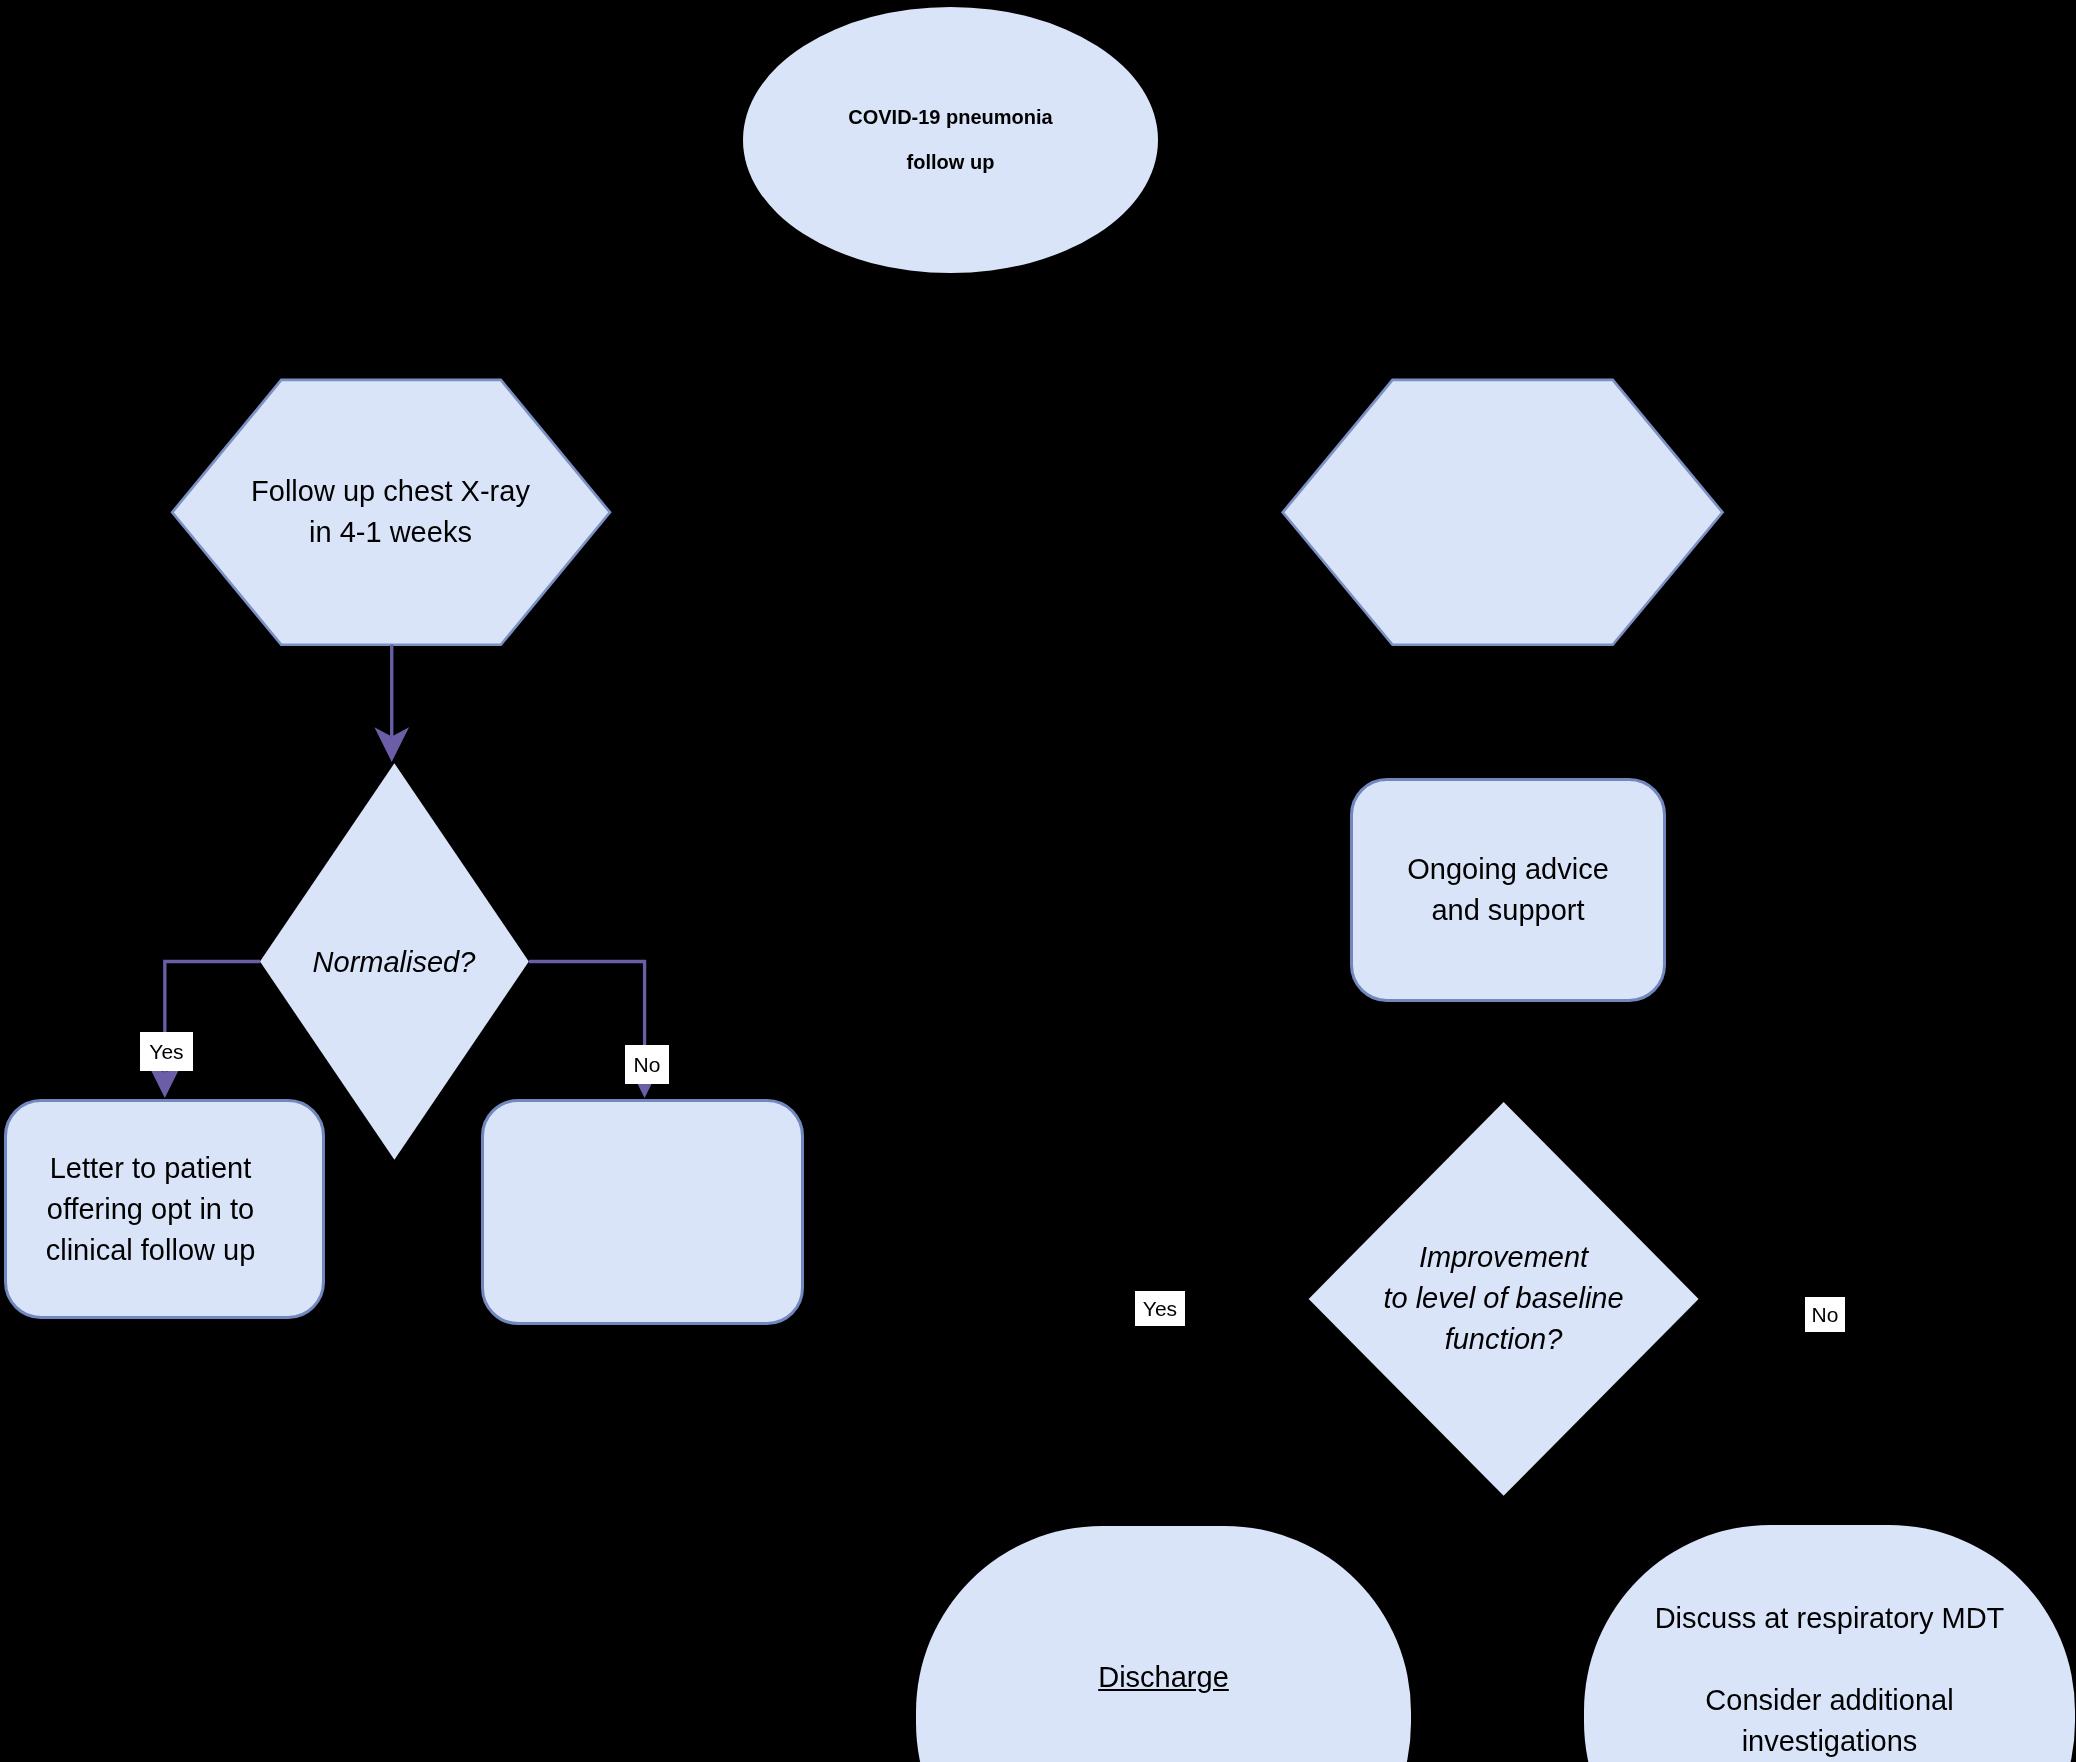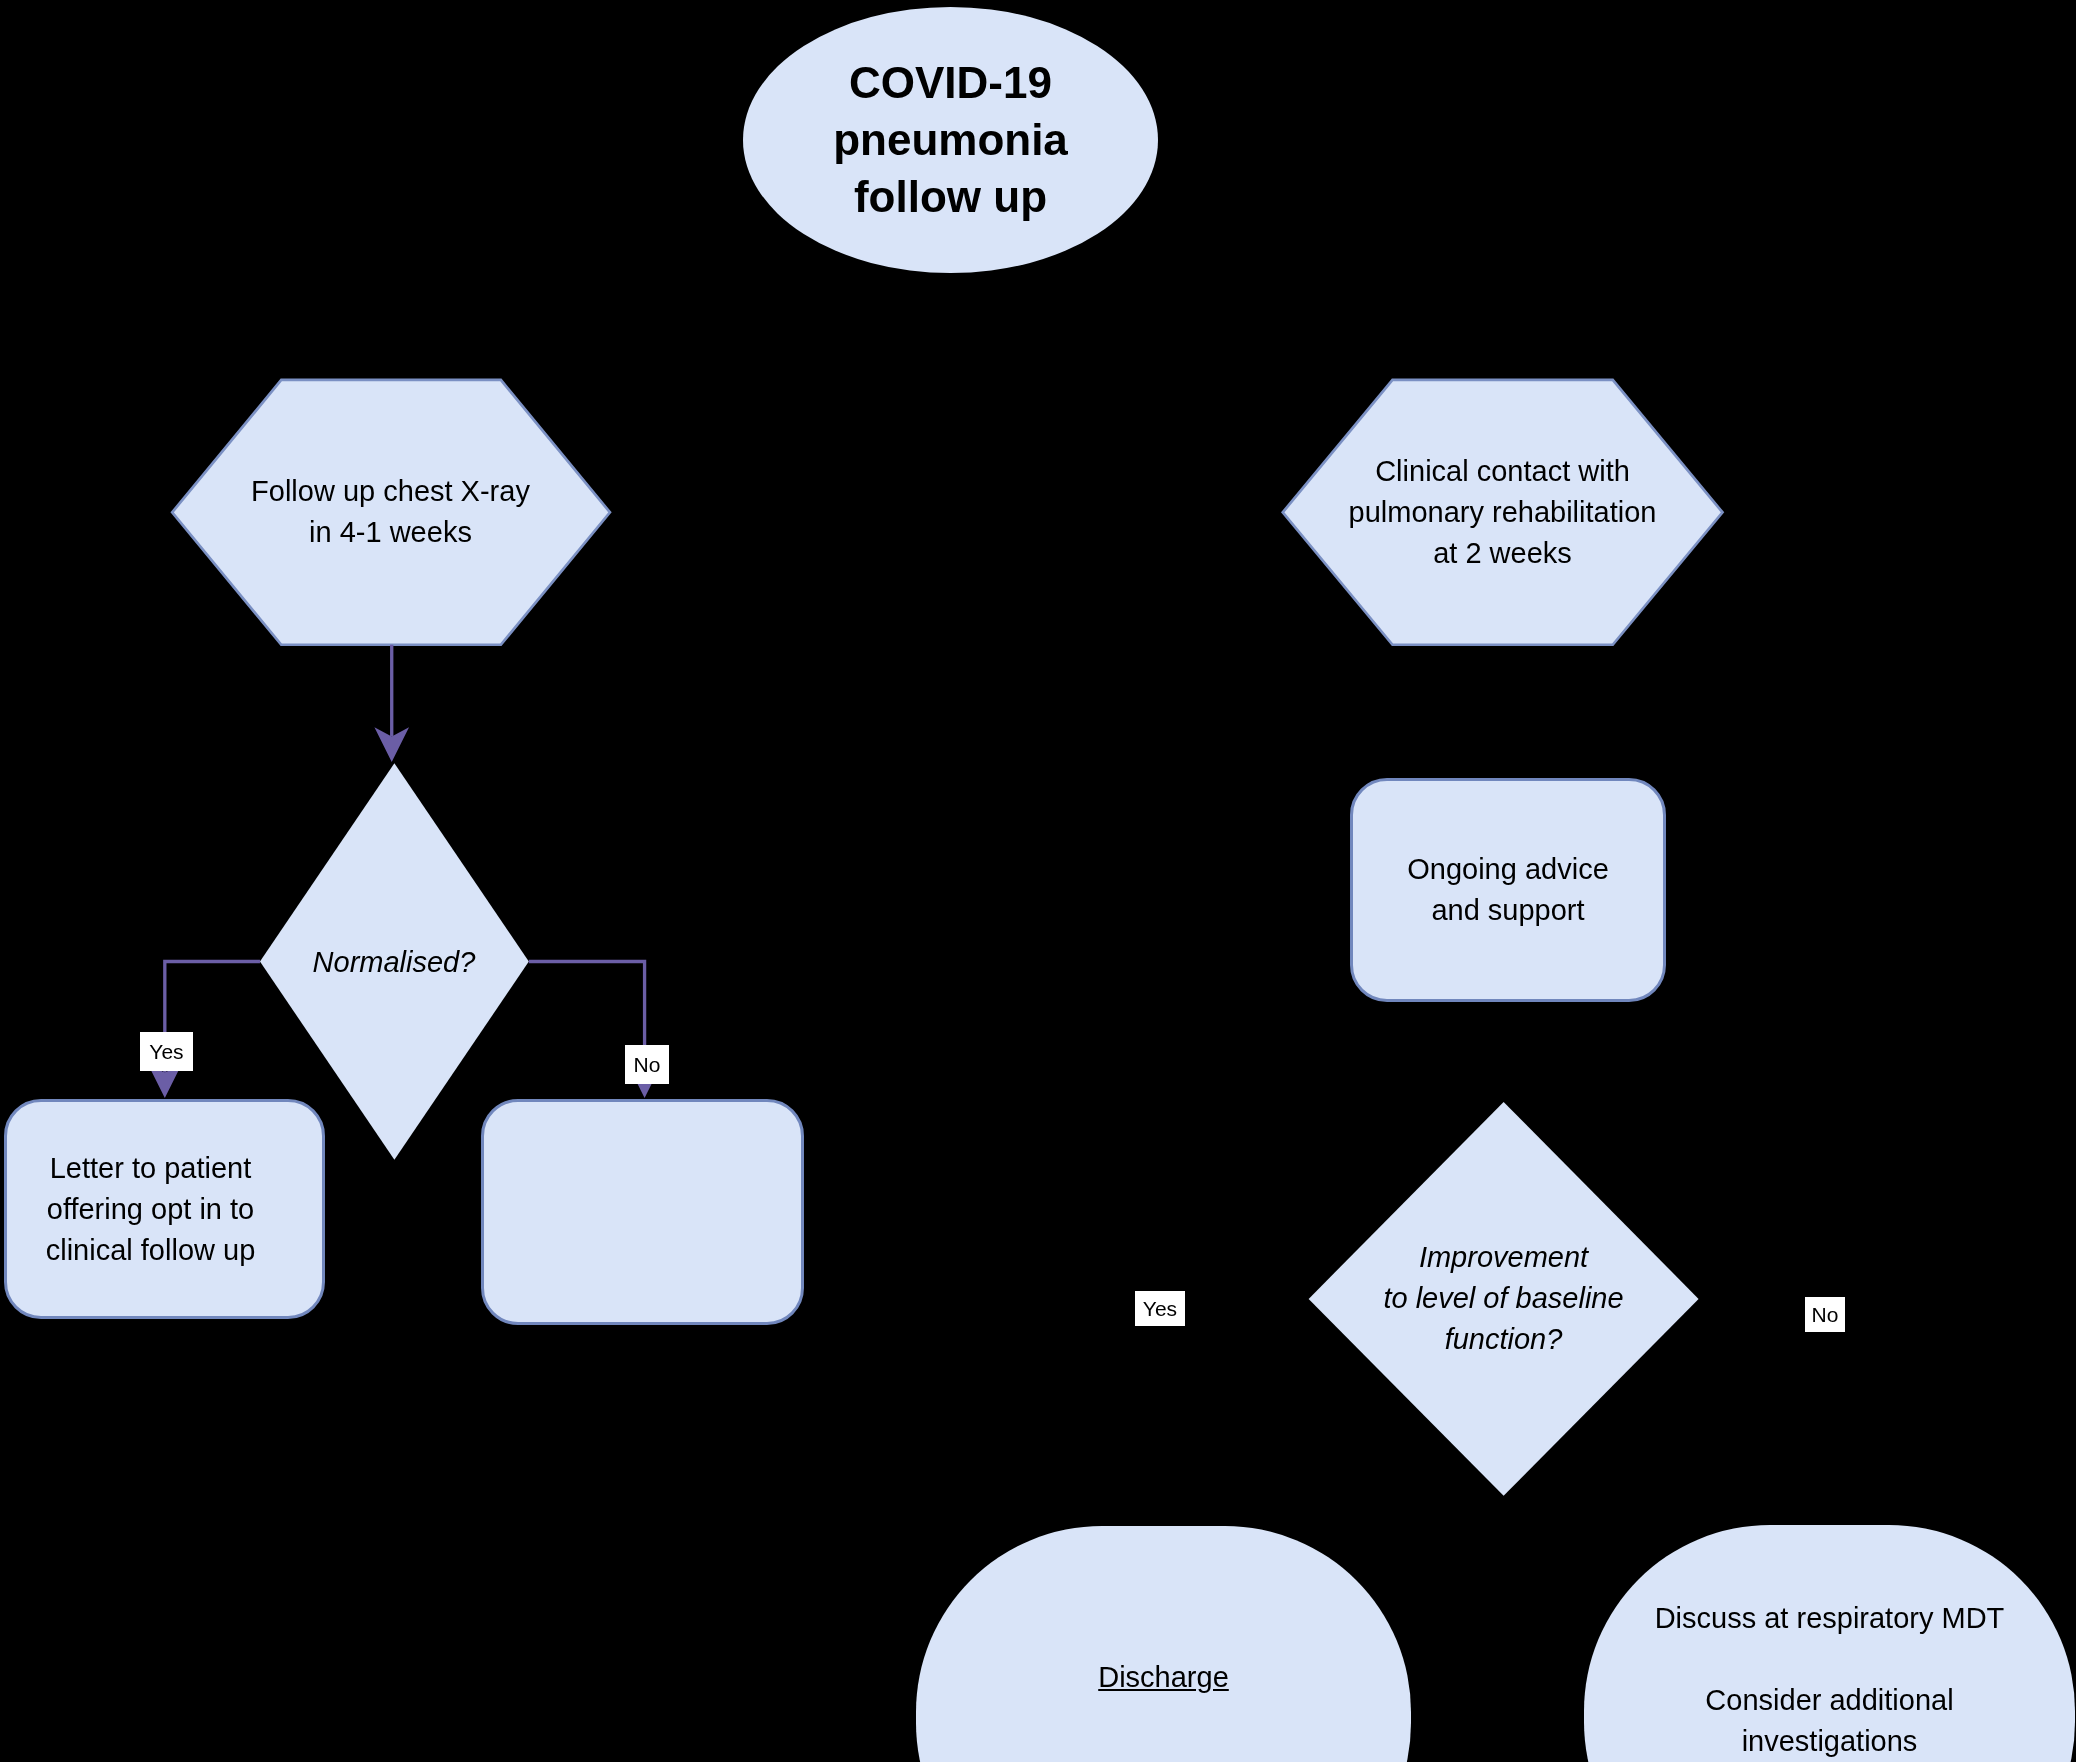--- a/index.html
+++ b/index.html
@@ -35,22 +35,22 @@
     align-items: center;
     justify-content: center;
     text-align: center;
     white-space: pre-line;
     font-size: 29px;
     line-height: 41px;
     color: var(--text);
   }
   .node-label.title {
     font-weight: bold;
-    font-size: 44px;
-    line-height: 57px;
+    font-size: 20px;
+    line-height: 45px;
   }
   .node-label.decision { font-style: italic; }
   .node-label.block {
     display: block;
   }
   .edge-label {
     position: absolute;
     background: var(--label_bg);
     color: var(--text);
     font-size: 21px;
@@ -84,23 +84,20 @@
 
     <polygon class="diamond" points="2259,1656 2552,1952 2259,2248 1966,1952"></polygon>
   </svg>
 
   <div class="node-ellipse" style="left:743px; top:6.7px; width:415px; height:266px; border-radius:50%;"></div>
   <div class="node-label title" style="left:743px; top:6.7px; width:415px; height:266px;">COVID-19 pneumonia
 follow up</div>
 
   <div class="node-label" style="left:191px; top:379px; width:399px; height:266px;">Follow up chest X-ray
 in 4-1 weeks</div>
-  <div class="node-label" style="left:1303px; top:379px; width:399px; height:266px;">Clinical contact with
-pulmonary rehabilitation
-at 2 weeks</div>
 
   <div class="node-label decision" style="left:261px; top:829px; width:266px; height:266px;">Normalised?</div>
 
   <div class="edge-label" style="left:140px; top:1032px; width:53px; height:39px;">Yes</div>
   <div class="edge-label" style="left:625px; top:1045px; width:44px; height:39px;">No</div>
 
   <div class="node-rrect" style="left:4px; top:1099px; width:321px; height:220px;"></div>
   <div class="node-label" style="left:4px; top:1099px; width:293px; height:220px;text-align:center;">Letter to patient
 offering opt in to
 clinical follow up</div>

